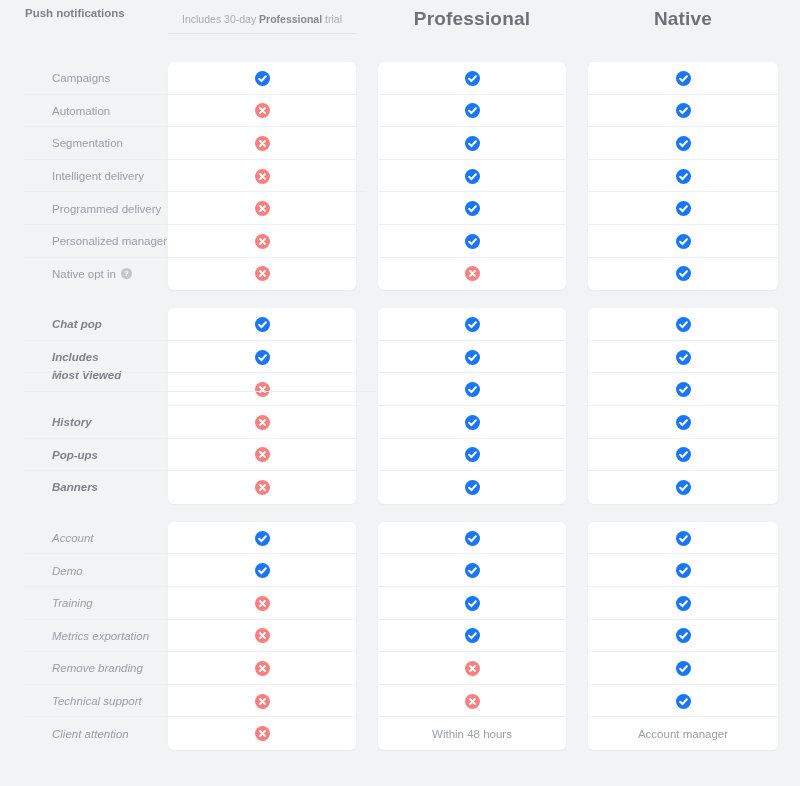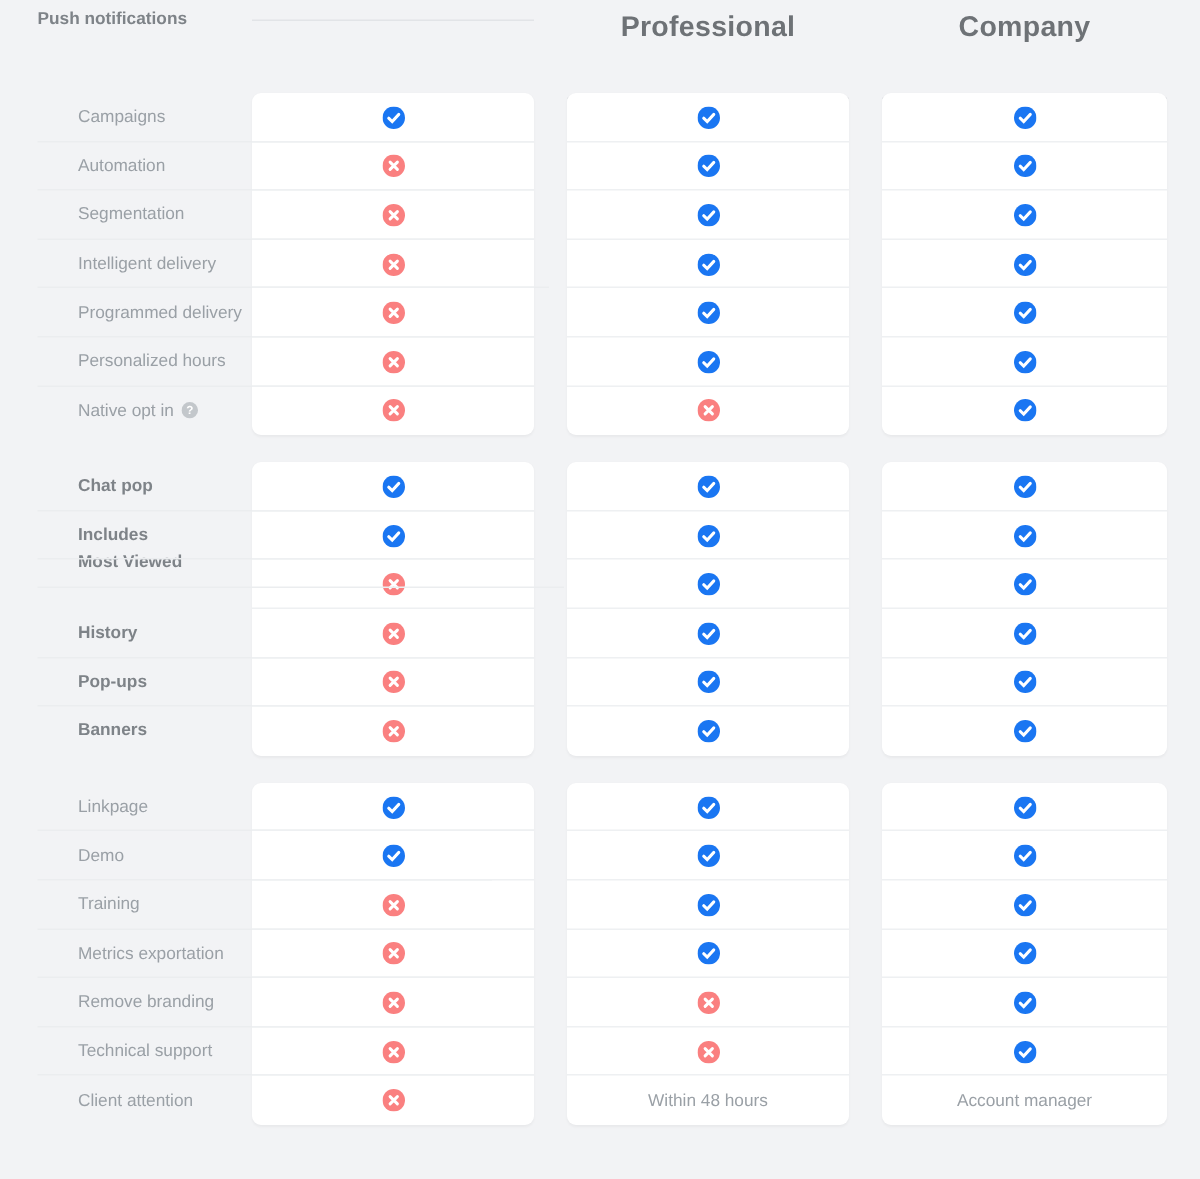--- a/index.html
+++ b/index.html
@@ -54,21 +54,21 @@
     background: #ffffff;
     position: relative;
   }
   .cell.lbl {
     background: transparent;
     justify-content: flex-start;
     color: #9aa0a6;
     font-size: 11.5px;
     padding-left: 52px;
   }
-  .cell.lbl.flush { font-weight: bold; color: #7e8388; }
+  .cell.lbl.flush { font-weight: bold; color: #7e8388; font-style: italic; }
   .colcard {
     position: absolute; top: 0; bottom: 0;
     background: #fff; border-radius: 6px;
     box-shadow: 0 1px 2px rgba(0,0,0,.045);
     z-index: 0;
   }
 
   
   .sep {
     position: absolute; left: 25px; right: 0; bottom: 0;
@@ -101,32 +101,35 @@
 
 <div class="page">
 
   <div class="grid">
     <div class="col-label header">
       <div class="head-rule" style="visibility:hidden"></div>
     </div>
 
     <div class="col-basic header">
       <div class="plan-head">
+        <div class="plan-sub">
+          <span>Includes 30-day </span><b>Professional</b><span> trial</span>
+        </div>
       </div>
       <div class="head-rule basic"></div>
     </div>
     <div class="col-pro header">
       <div class="plan-head">
         <div class="plan-title">Professional</div>
       </div>
       <div class="head-rule pro"></div>
     </div>
     <div class="col-company header">
       <div class="plan-head">
-        <div class="plan-title">Company</div>
+        <div class="plan-title">Native</div>
       </div>
       <div class="head-rule comp"></div>
     </div>
   </div>
 
   <div id="body-root" style="position:absolute; left:0; top:62px; width:800px;">
       <div class="section" style="position:relative;height:228.20000000000002px;"><div class="colcard" style="left:168px;width:188px;"></div><div class="colcard" style="left:378px;width:188px;"></div><div class="colcard" style="left:588px;width:190px;"></div><div style="position:absolute;left:25px;top:-55px;font-size:11.5px;font-weight:bold;color:#7e8388;">Push notifications</div><div class="srow"><div class="cell lbl" style="position:absolute;left:0;top:0px;width:168px;height:32.6px;">
             <span class="lblwrap">
               <span>Campaigns</span>
             </span>
@@ -236,21 +239,21 @@
             </svg>
             <div class="sep-cell"></div>
           </div><div class="cell" style="position:absolute;left:588px;top:130.4px;width:190px;height:32.6px;background:transparent;">
             <svg class="ic ic-yes" viewBox="0 0 16 16">
               <circle cx="8" cy="8" r="8"></circle>
               <path d="M4.4 8.3 L6.9 10.7 L11.6 5.6"></path>
             </svg>
             <div class="sep-cell"></div>
           </div></div><div class="srow"><div class="cell lbl" style="position:absolute;left:0;top:163px;width:168px;height:32.6px;">
             <span class="lblwrap">
-              <span>Personalized hours</span>
+              <span>Personalized manager</span>
             </span>
             <div class="sep" style="left:25px;right:-188px;"></div>
           </div><div class="cell" style="position:absolute;left:168px;top:163px;width:188px;height:32.6px;background:transparent;">
             <svg class="ic ic-no" viewBox="0 0 16 16">
               <circle cx="8" cy="8" r="8"></circle>
               <path d="M5.4 5.4 L10.6 10.6 M10.6 5.4 L5.4 10.6"></path>
             </svg>
             <div class="sep-cell"></div>
           </div><div class="cell" style="position:absolute;left:378px;top:163px;width:188px;height:32.6px;background:transparent;">
             <svg class="ic ic-yes" viewBox="0 0 16 16">
@@ -418,21 +421,21 @@
               <path d="M4.4 8.3 L6.9 10.7 L11.6 5.6"></path>
             </svg>
           </div><div class="cell" style="position:absolute;left:588px;top:163px;width:190px;height:32.6px;background:transparent;">
             <svg class="ic ic-yes" viewBox="0 0 16 16">
               <circle cx="8" cy="8" r="8"></circle>
               <path d="M4.4 8.3 L6.9 10.7 L11.6 5.6"></path>
             </svg>
           </div></div></div>
       <div class="section" style="position:relative;height:228.20000000000002px;margin-top:18px;"><div class="colcard" style="left:168px;width:188px;"></div><div class="colcard" style="left:378px;width:188px;"></div><div class="colcard" style="left:588px;width:190px;"></div><div class="srow"><div class="cell lbl flush" style="position:absolute;left:0;top:0px;width:168px;height:32.6px;font-weight:normal;color:#9aa0a6;">
             <span class="lblwrap">
-              <span>Linkpage</span>
+              <span>Account</span>
             </span>
             <div class="sep" style="left:25px;right:-188px;"></div>
           </div><div class="cell" style="position:absolute;left:168px;top:0px;width:188px;height:32.6px;background:transparent;">
             <svg class="ic ic-yes" viewBox="0 0 16 16">
               <circle cx="8" cy="8" r="8"></circle>
               <path d="M4.4 8.3 L6.9 10.7 L11.6 5.6"></path>
             </svg>
             <div class="sep-cell"></div>
           </div><div class="cell" style="position:absolute;left:378px;top:0px;width:188px;height:32.6px;background:transparent;">
             <svg class="ic ic-yes" viewBox="0 0 16 16">

